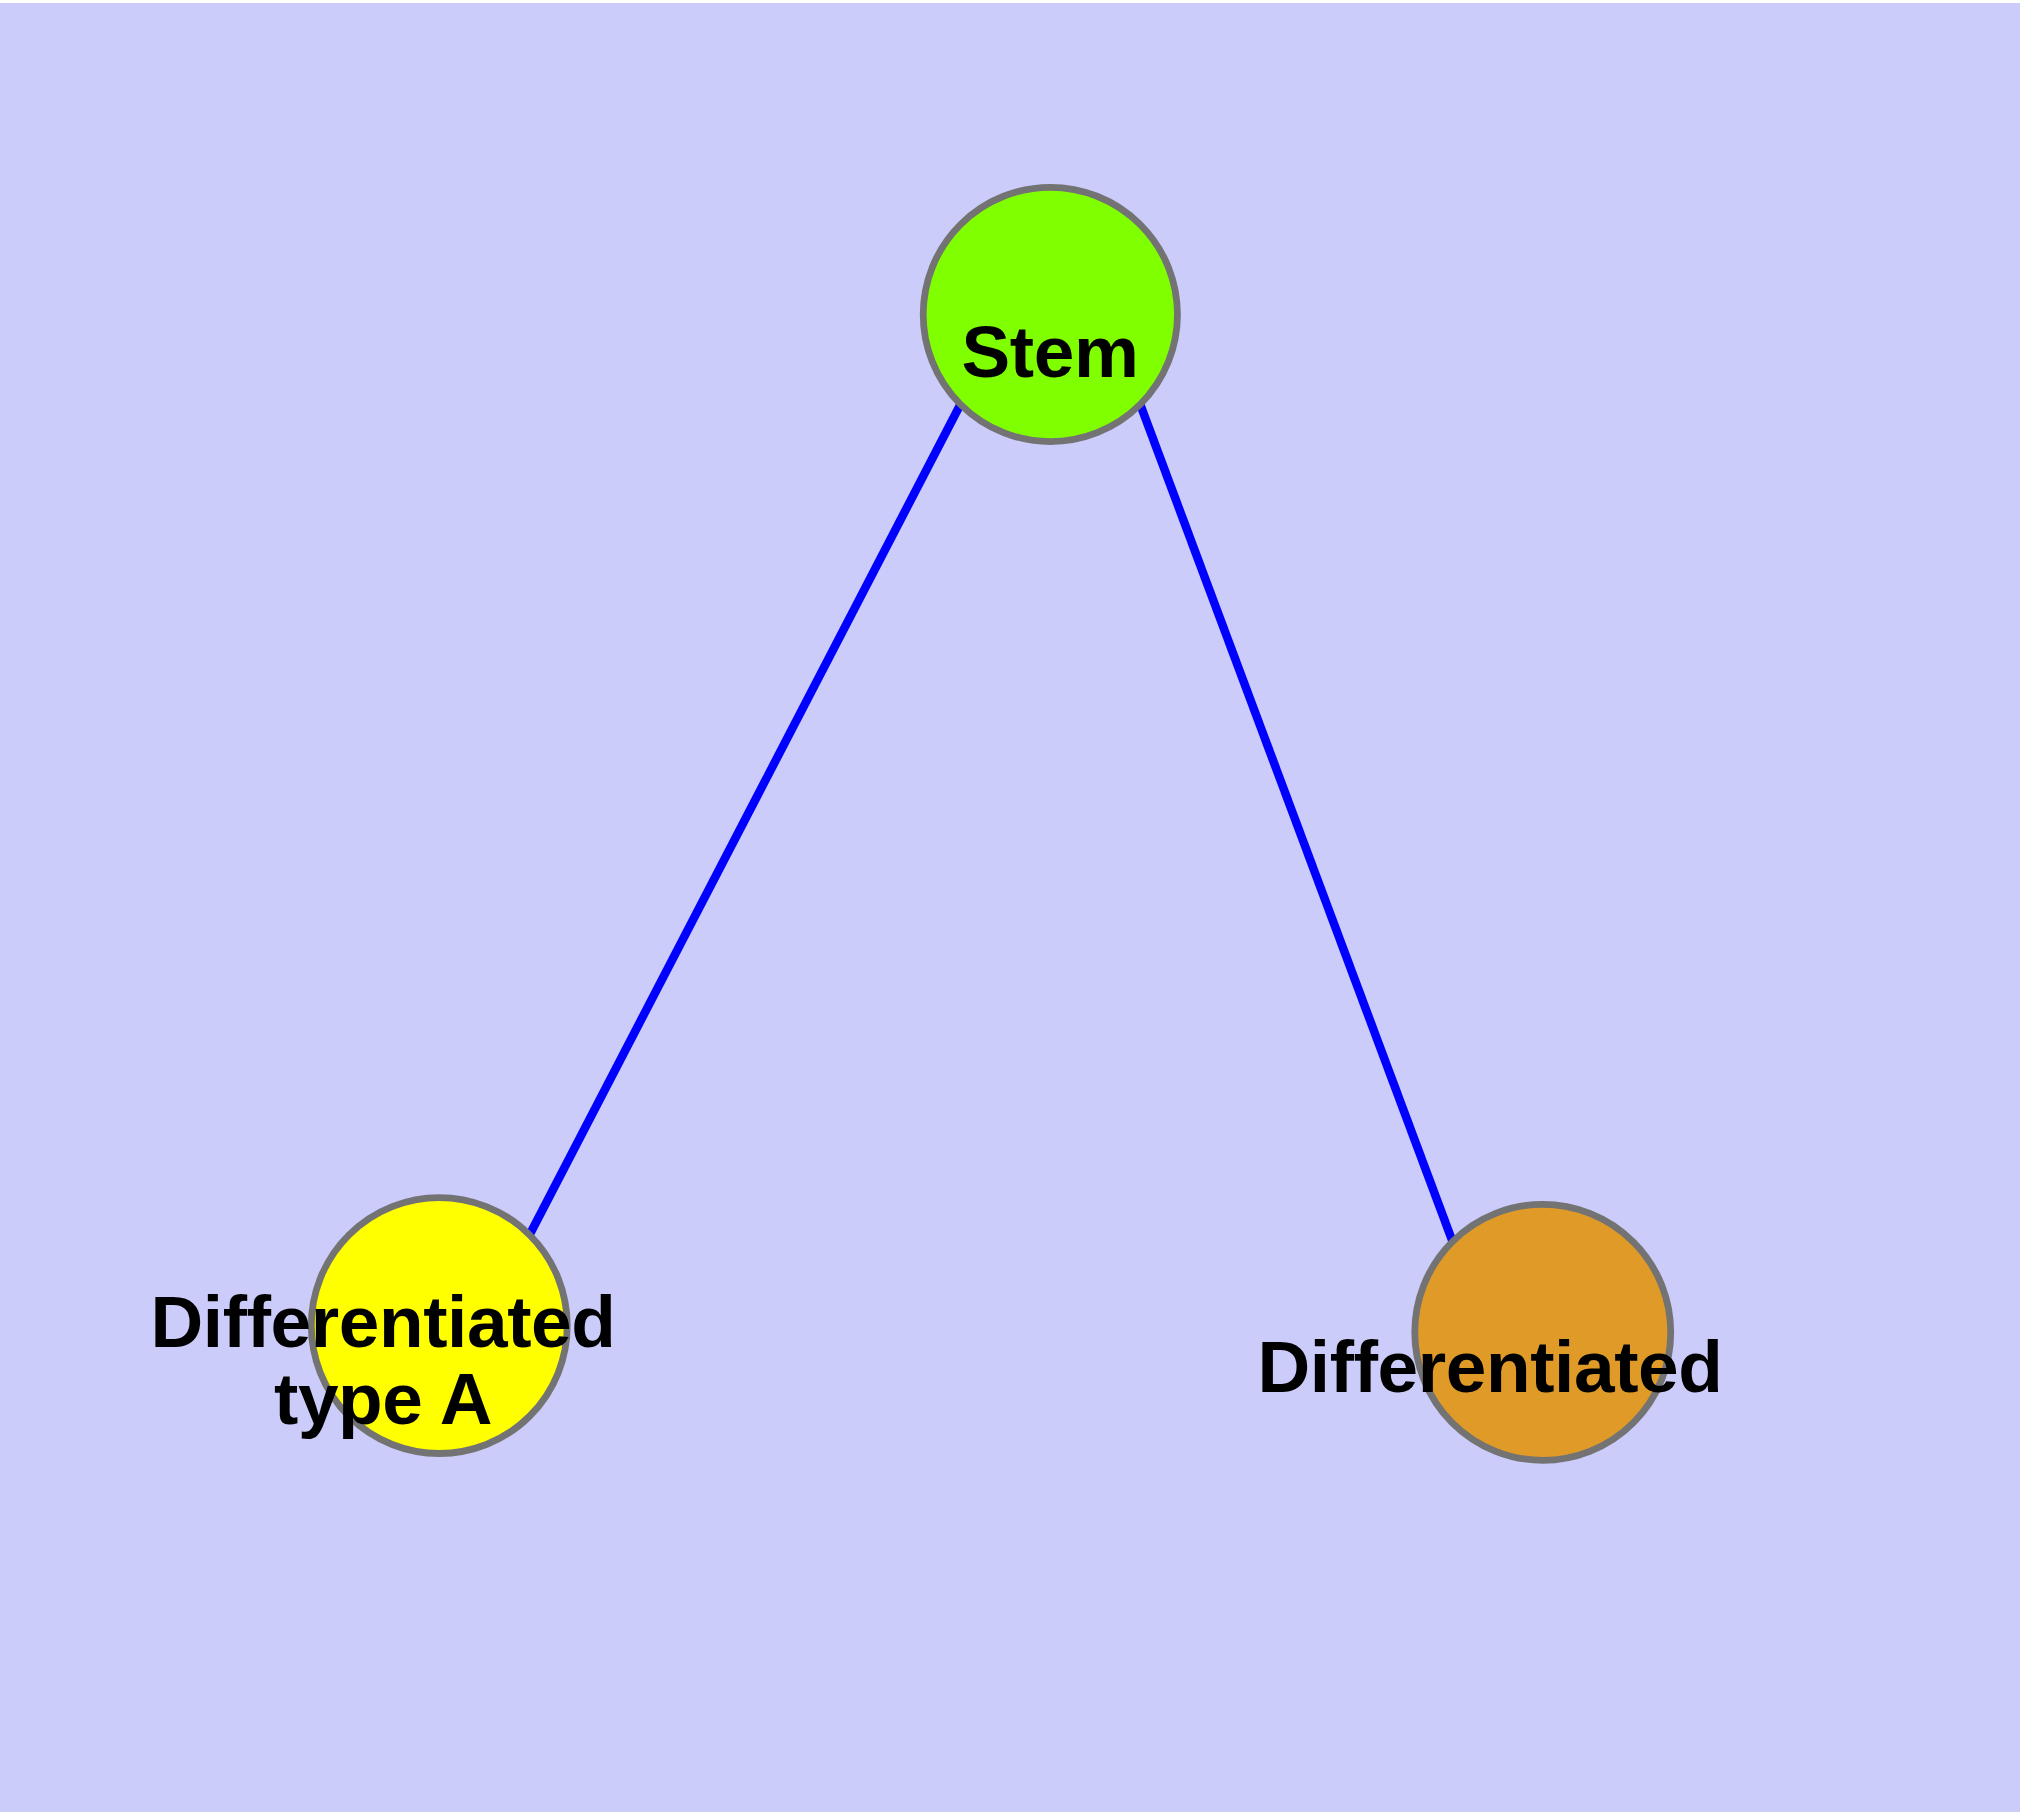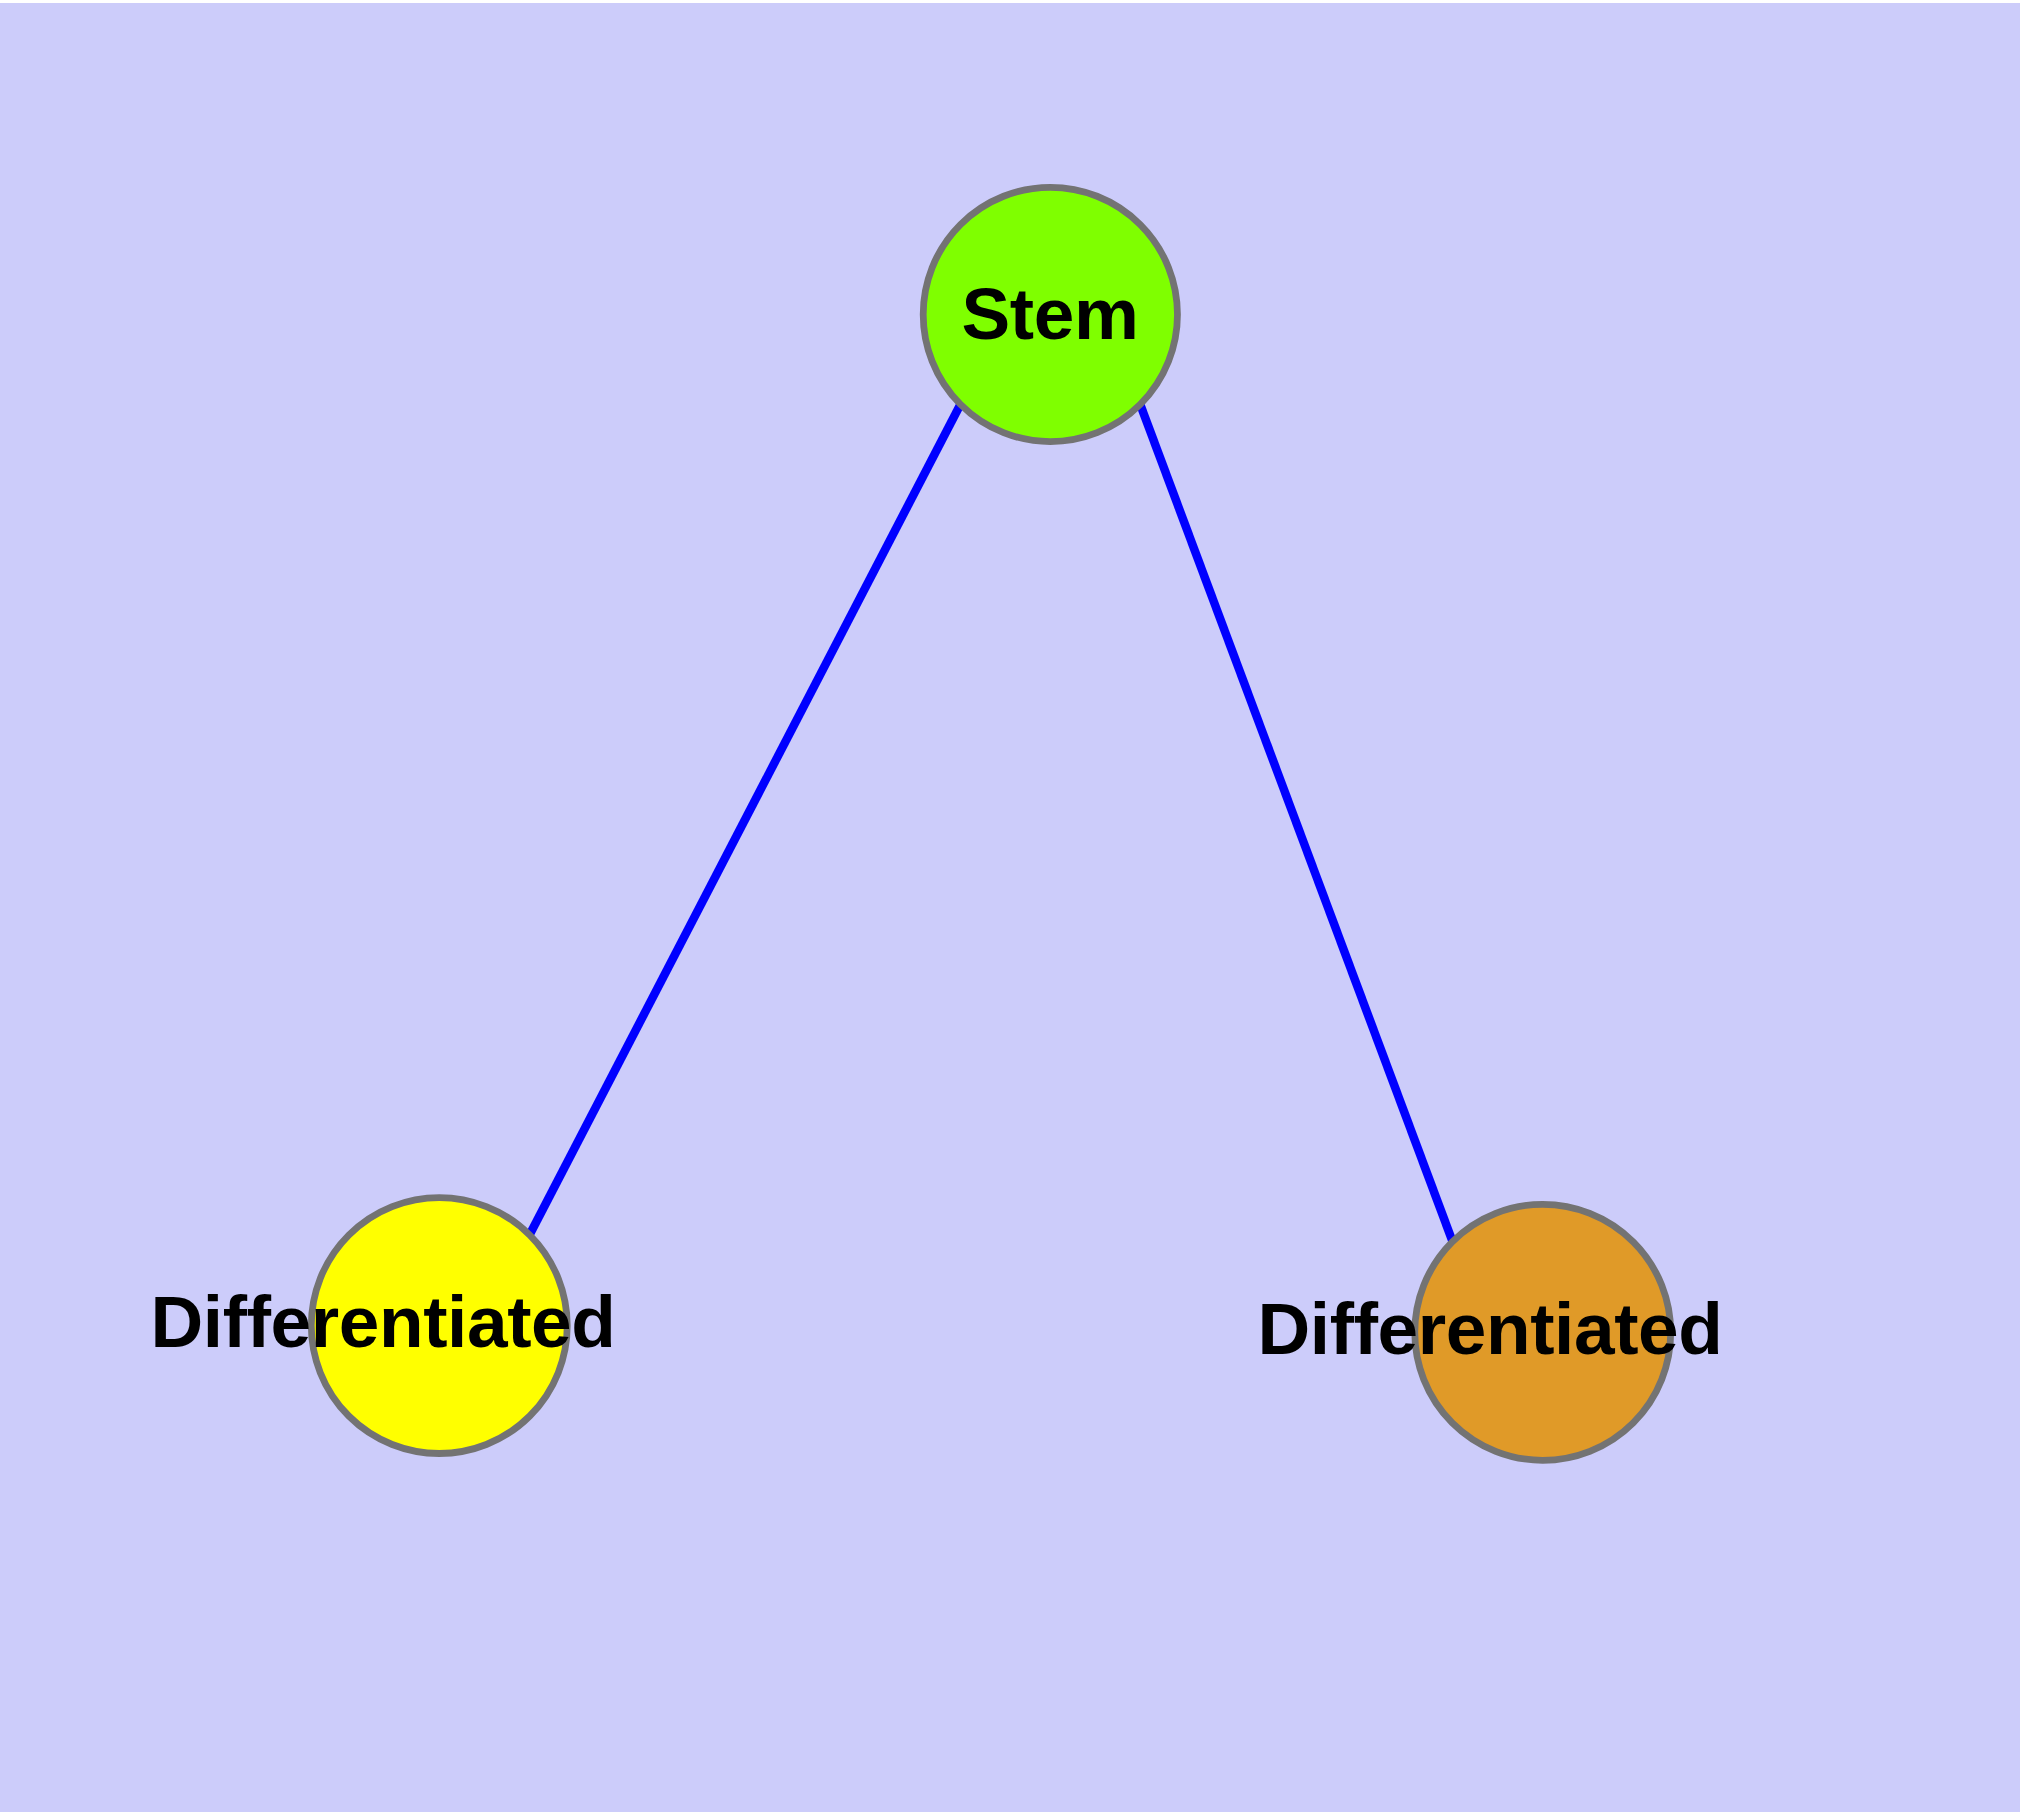--- a/index.html
+++ b/index.html
@@ -46,20 +46,21 @@
     font-weight: bold;
     text-align: center;
     white-space: nowrap;
     line-height: 1.06;
     pointer-events: none;
     letter-spacing: -0.4px;
   }
 
   .node-label.big {
     font-size: 73px;
+    margin-top: 38px;
   }
 
   .label-line {
     display: block;
   }
 </style>
 </head>
 <body>
 
 <div id="canvas" style="background: rgb(255, 255, 255);">
@@ -77,20 +78,21 @@
       <circle id="node-diff-b" cx="1820" cy="1572" r="151" fill="#e09a28" stroke="#737373" stroke-width="8"></circle>
     </g>
   </svg>
 
   <div class="node-label big" id="label-stem" style="left: 1050px; top: 314px; transform: translate(-50%, -50%); color: rgb(0, 0, 0);">
     <span class="label-line">Stem</span>
   </div>
 
   <div class="node-label big" id="label-diff-a" style="left: 383px; top: 1322px; transform: translate(-50%, -50%); color: rgb(0, 0, 0);">
     <span class="label-line">Differentiated</span>
+    <span class="label-line">type A</span>
   </div>
 
   <div class="node-label big" id="label-diff-b" style="left: 1490px; top: 1329px; transform: translate(-50%, -50%); color: rgb(0, 0, 0);">
     <span class="label-line">Differentiated</span>
   </div>
 
 </div>
 
 
 </body></html>

